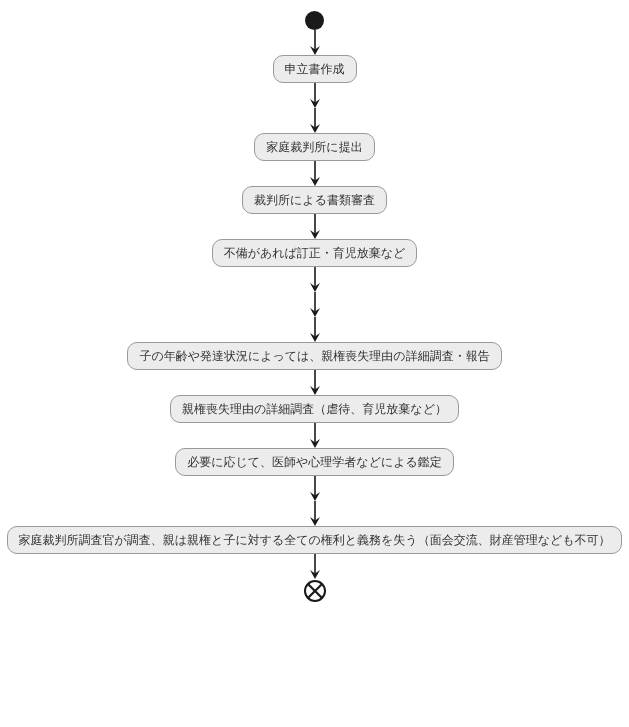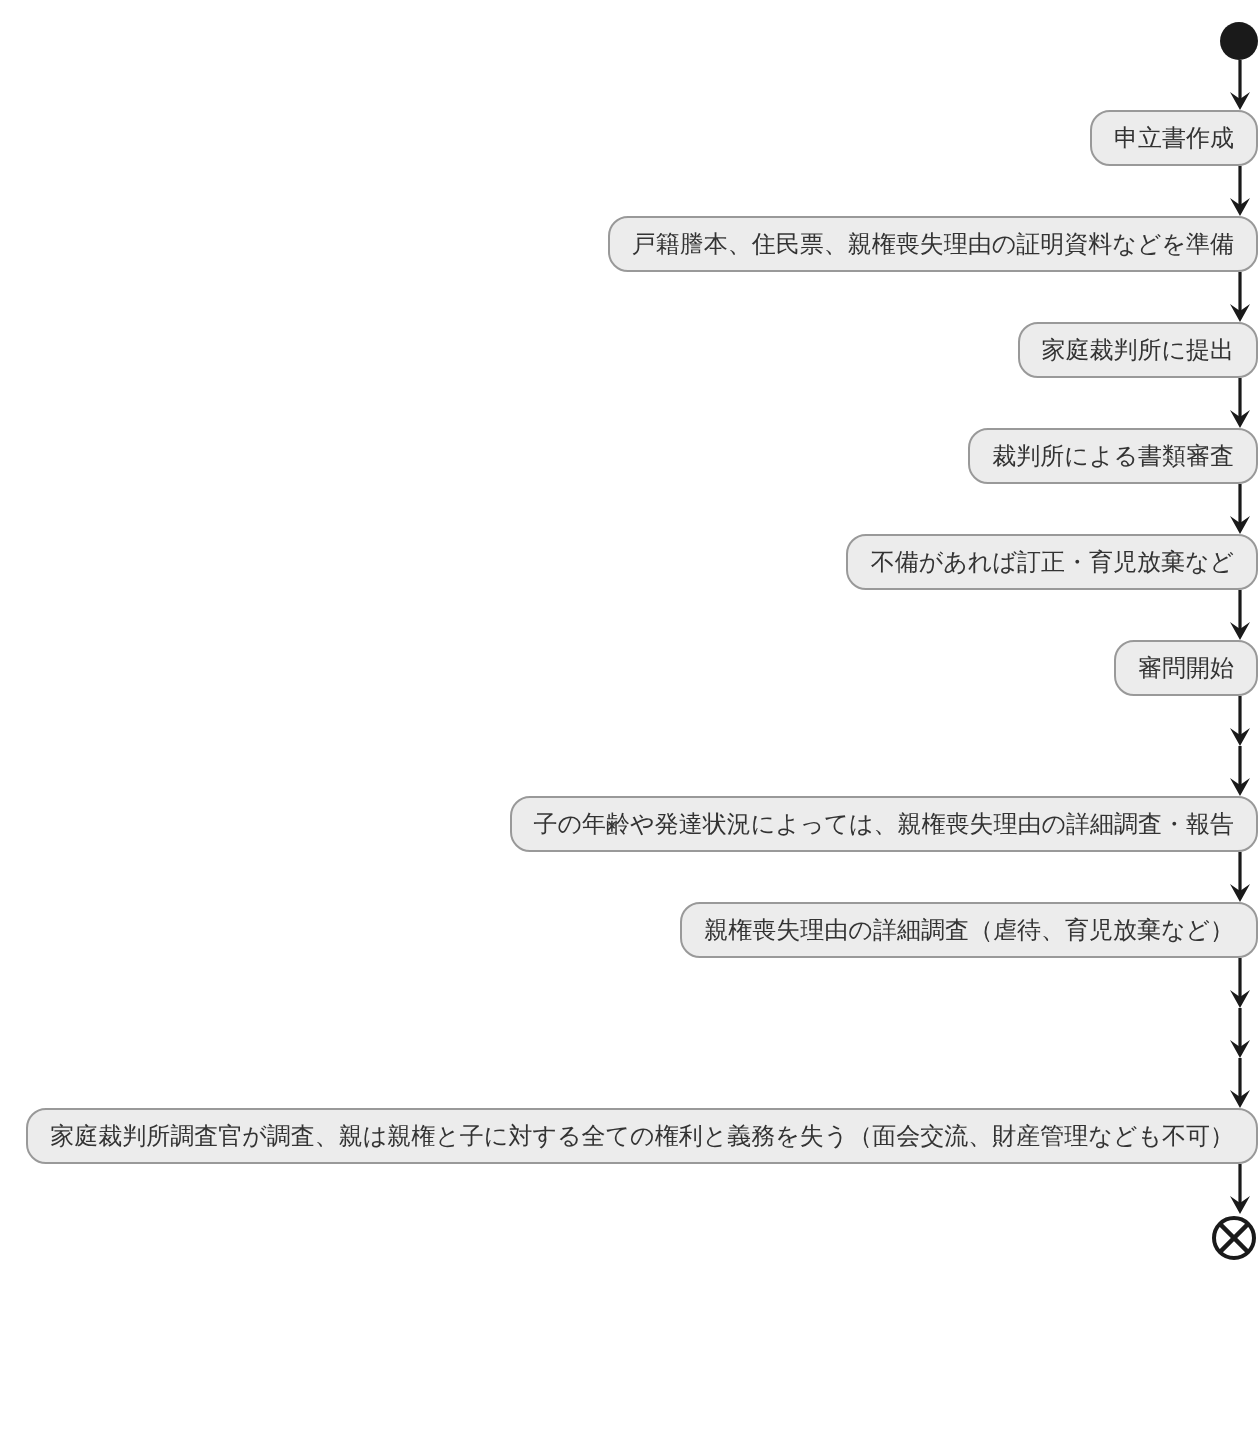--- a/index.html
+++ b/index.html
@@ -8,21 +8,21 @@
     background: #ffffff;
     width: 629px;
     height: 727px;
     overflow: hidden;
     font-family: "DejaVu Sans", sans-serif;
   }
   .flow {
     width: 629px;
     display: flex;
     flex-direction: column;
-    align-items: flex-end;
+    align-items: center;
     padding-top: 11px;
     box-sizing: border-box;
   }
   .start-node {
     width: 19px;
     height: 19px;
     border-radius: 50%;
     background: #1a1a1a;
     flex: 0 0 auto;
   }
@@ -64,21 +64,20 @@
       <polygon points="4,16 9,25 14,16 9,19.5" fill="#1a1a1a"></polygon>
     </svg>
 
   <div class="node">申立書作成</div>
 
   <svg class="connector" width="18" height="25" viewBox="0 0 18 25">
       <line x1="9" y1="0" x2="9" y2="20" stroke="#1a1a1a" stroke-width="1.6"></line>
       <polygon points="4,16 9,25 14,16 9,19.5" fill="#1a1a1a"></polygon>
     </svg>
 
-  <div class="node">戸籍謄本、住民票、親権喪失理由の証明資料などを準備</div>
 
   <svg class="connector" width="18" height="25" viewBox="0 0 18 25">
       <line x1="9" y1="0" x2="9" y2="20" stroke="#1a1a1a" stroke-width="1.6"></line>
       <polygon points="4,16 9,25 14,16 9,19.5" fill="#1a1a1a"></polygon>
     </svg>
 
   <div class="node">家庭裁判所に提出</div>
 
   <svg class="connector" width="18" height="25" viewBox="0 0 18 25">
       <line x1="9" y1="0" x2="9" y2="20" stroke="#1a1a1a" stroke-width="1.6"></line>
@@ -92,21 +91,20 @@
       <polygon points="4,16 9,25 14,16 9,19.5" fill="#1a1a1a"></polygon>
     </svg>
 
   <div class="node">不備があれば訂正・育児放棄など</div>
 
   <svg class="connector" width="18" height="25" viewBox="0 0 18 25">
       <line x1="9" y1="0" x2="9" y2="20" stroke="#1a1a1a" stroke-width="1.6"></line>
       <polygon points="4,16 9,25 14,16 9,19.5" fill="#1a1a1a"></polygon>
     </svg>
 
-  <div class="node">審問開始</div>
 
   <svg class="connector" width="18" height="25" viewBox="0 0 18 25">
       <line x1="9" y1="0" x2="9" y2="20" stroke="#1a1a1a" stroke-width="1.6"></line>
       <polygon points="4,16 9,25 14,16 9,19.5" fill="#1a1a1a"></polygon>
     </svg>
 
 
   <svg class="connector" width="18" height="25" viewBox="0 0 18 25">
       <line x1="9" y1="0" x2="9" y2="20" stroke="#1a1a1a" stroke-width="1.6"></line>
       <polygon points="4,16 9,25 14,16 9,19.5" fill="#1a1a1a"></polygon>
@@ -119,20 +117,21 @@
       <polygon points="4,16 9,25 14,16 9,19.5" fill="#1a1a1a"></polygon>
     </svg>
 
   <div class="node">親権喪失理由の詳細調査（虐待、育児放棄など）</div>
 
   <svg class="connector" width="18" height="25" viewBox="0 0 18 25">
       <line x1="9" y1="0" x2="9" y2="20" stroke="#1a1a1a" stroke-width="1.6"></line>
       <polygon points="4,16 9,25 14,16 9,19.5" fill="#1a1a1a"></polygon>
     </svg>
 
+  <div class="node">必要に応じて、医師や心理学者などによる鑑定</div>
 
   <svg class="connector" width="18" height="25" viewBox="0 0 18 25">
       <line x1="9" y1="0" x2="9" y2="20" stroke="#1a1a1a" stroke-width="1.6"></line>
       <polygon points="4,16 9,25 14,16 9,19.5" fill="#1a1a1a"></polygon>
     </svg>
 
 
   <svg class="connector" width="18" height="25" viewBox="0 0 18 25">
       <line x1="9" y1="0" x2="9" y2="20" stroke="#1a1a1a" stroke-width="1.6"></line>
       <polygon points="4,16 9,25 14,16 9,19.5" fill="#1a1a1a"></polygon>

